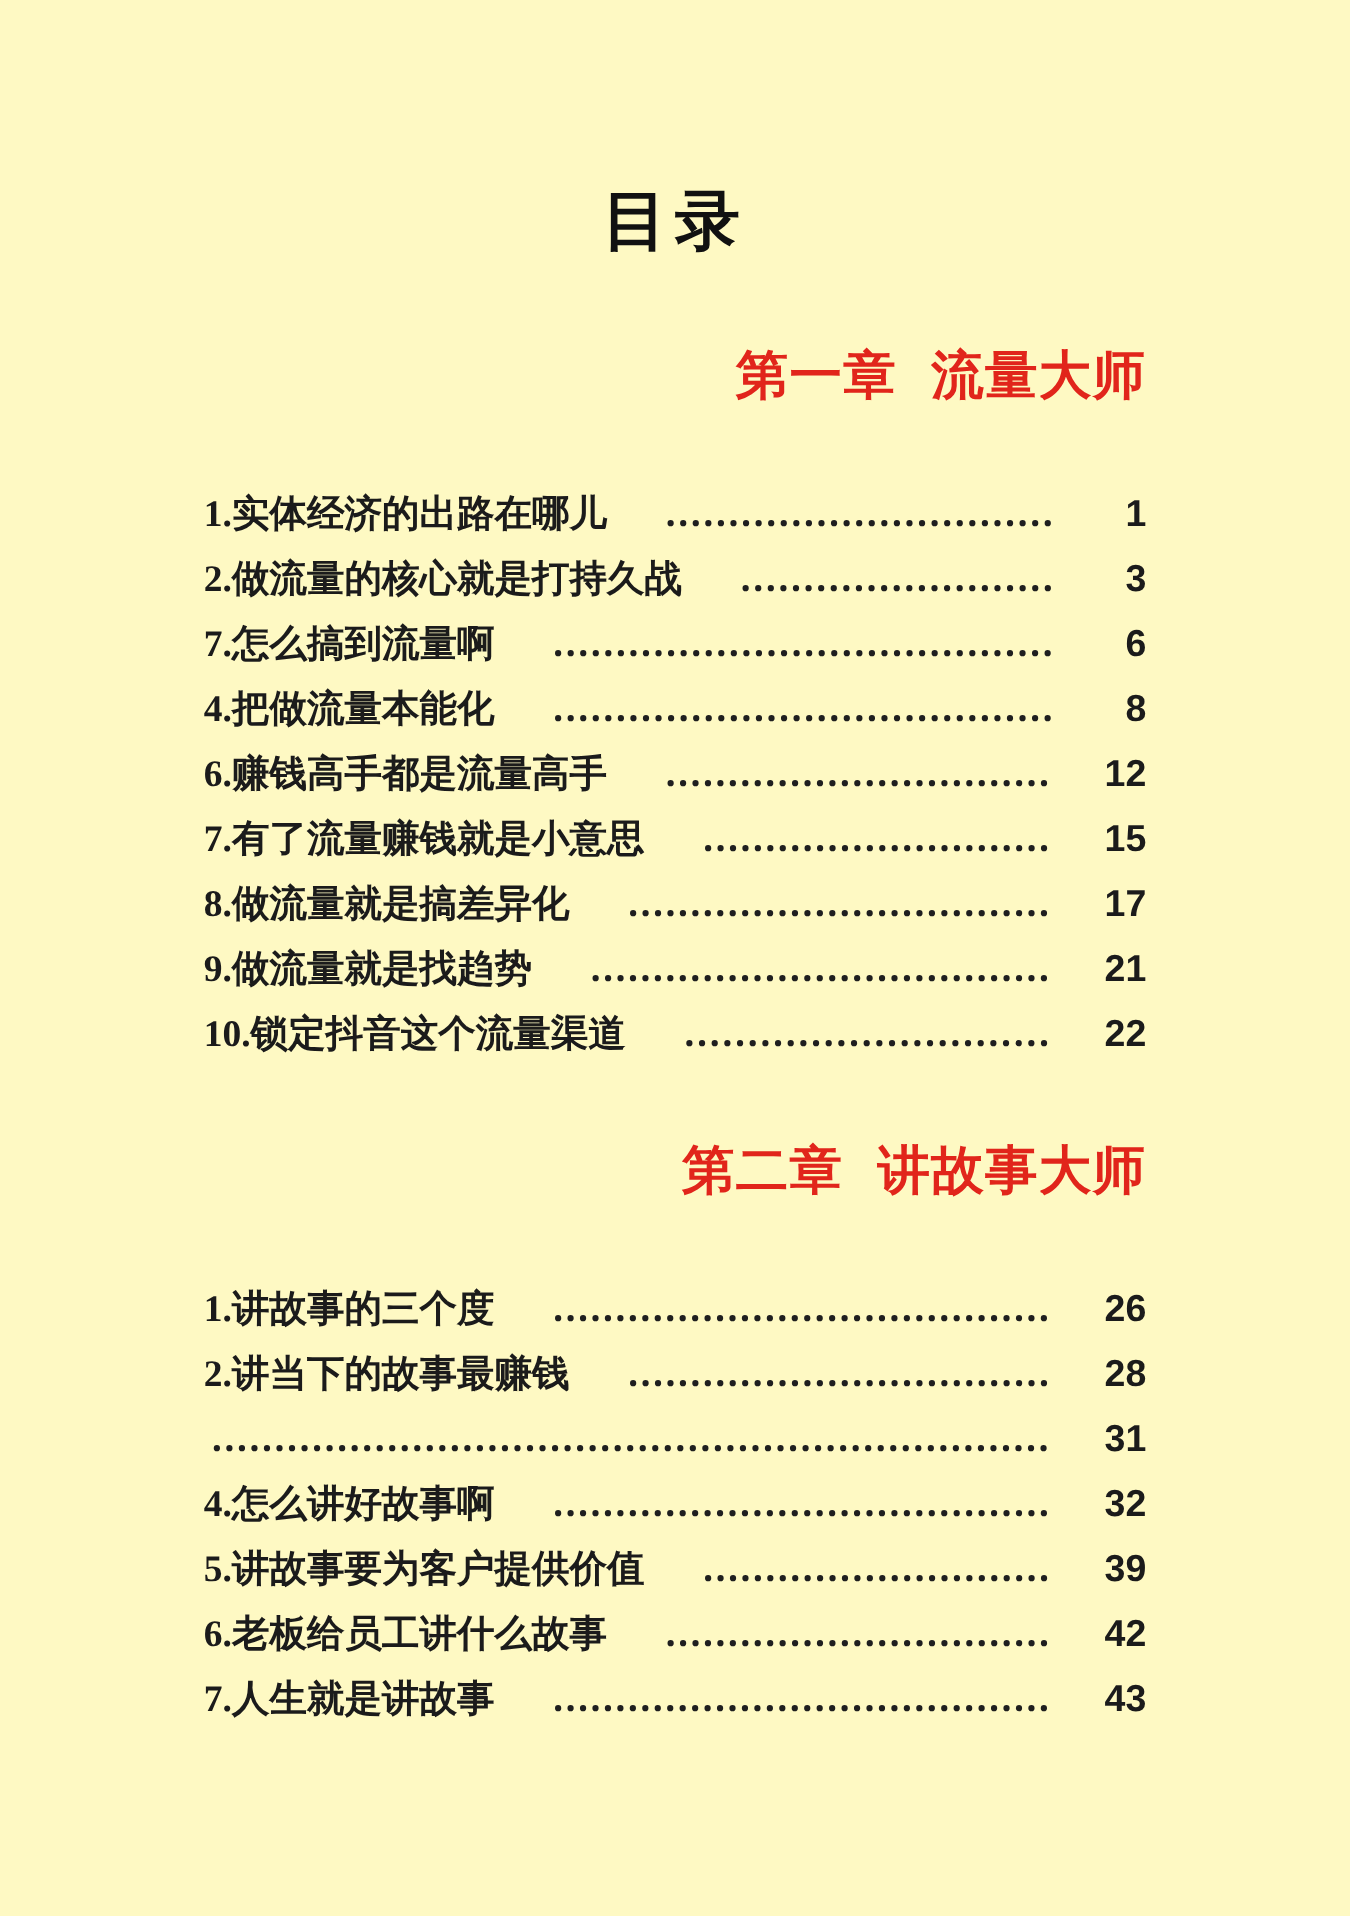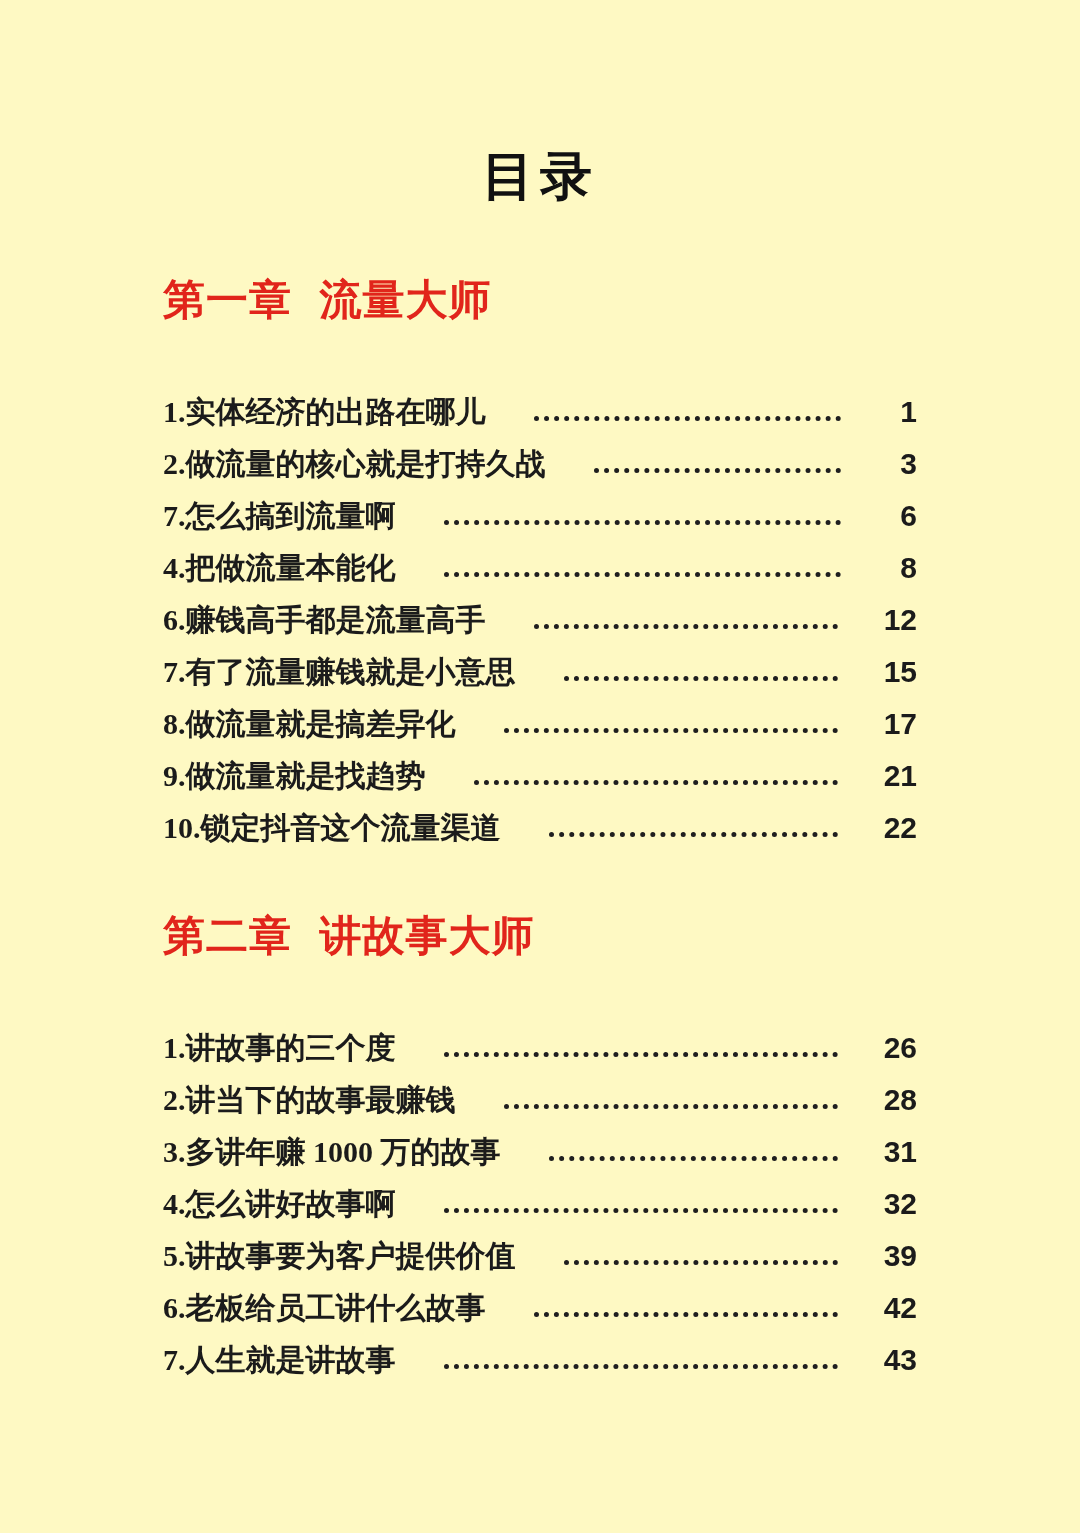--- a/index.html
+++ b/index.html
@@ -29,20 +29,21 @@
   .content {
     padding: 0 163px;
   }
   .chapter-heading {
     margin: 60px 0 0 0;
     font-size: 42px;
     font-weight: 700;
     color: #e1251b;
     word-spacing: 16px;
     letter-spacing: 1px;
+    text-align: right;
   }
   .toc-list {
     list-style: none;
     margin: 52px 0 0 0;
     padding: 0;
   }
   .toc-row {
     display: flex;
     align-items: flex-end;
     height: 52px;
@@ -145,21 +146,20 @@
     <span class="toc-page-num">26</span>
   </li>
 
   <li class="toc-row">
     <span class="toc-label">2.讲当下的故事最赚钱</span>
     <span class="dot-leader"></span>
     <span class="toc-page-num">28</span>
   </li>
 
   <li class="toc-row">
-    <span class="toc-label">3.多讲年赚 1000 万的故事</span>
     <span class="dot-leader"></span>
     <span class="toc-page-num">31</span>
   </li>
 
   <li class="toc-row">
     <span class="toc-label">4.怎么讲好故事啊</span>
     <span class="dot-leader"></span>
     <span class="toc-page-num">32</span>
   </li>
 

